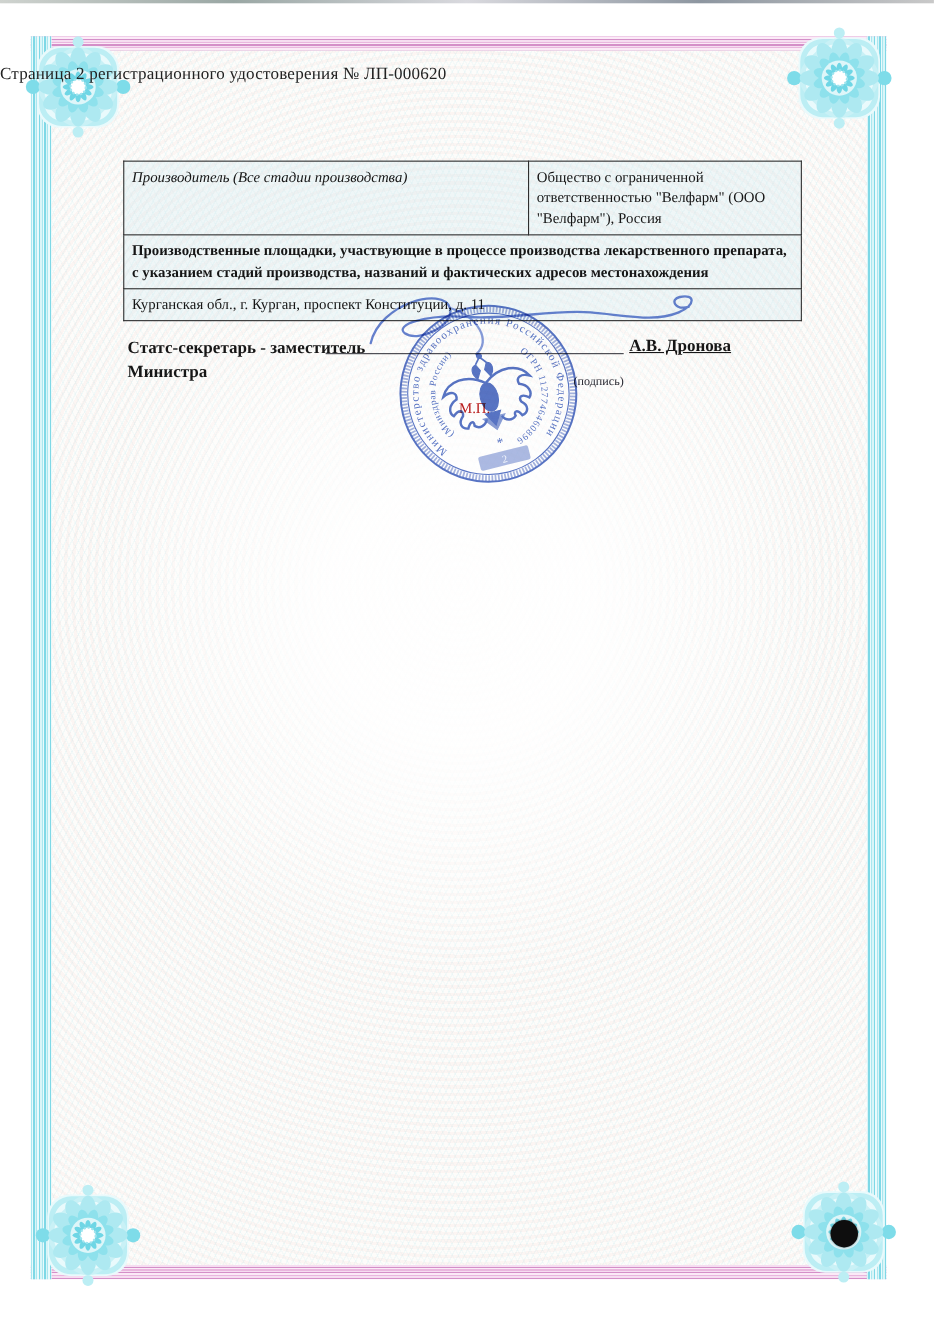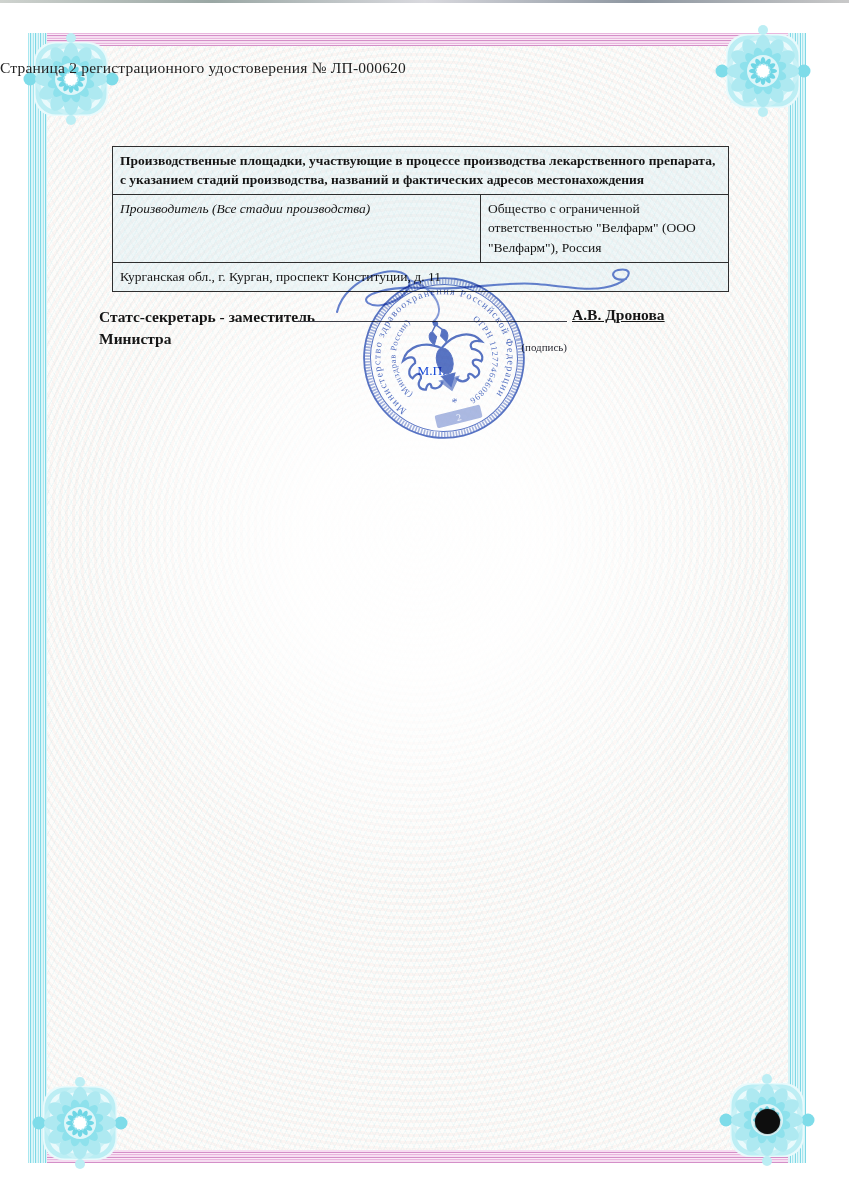--- a/index.html
+++ b/index.html
@@ -35,25 +35,25 @@
   .rosette.bl{left:30px;top:1073px;}
   .rosette.br{left:717px;top:1070px;}
   
   .page-title{position:absolute;left:0;top:59px;width:849px;
     font-size:15.5px;letter-spacing:.2px;color:#222;}
   table.sites{position:absolute;left:112px;top:146px;width:617px;border-collapse:collapse;
     font-size:13.5px;line-height:1.42;background:rgba(213,236,241,0.35);}
   table.sites td{border:1.6px solid #2e2e2e;padding:4px 7px 5px 7px;vertical-align:top;color:#151515;}
   td.th{font-weight:bold;}
   td.lbl{font-style:italic;width:353px;}
-  .sig-post{position:absolute;left:99px;top:306px;width:260px;font-weight:bold;font-size:15.5px;line-height:1.42;color:#161616;}
+  .sig-post{position:absolute;left:116px;top:306px;width:260px;font-weight:bold;font-size:15.5px;line-height:1.42;color:#161616;}
   .sig-name{position:absolute;left:572px;top:306px;font-weight:bold;font-size:15.5px;color:#161616;text-decoration:underline;}
   .sig-line{position:absolute;left:296px;top:305px;width:271px;height:16px;border-bottom:1.6px solid #3c3c44;}
   .sig-caption{position:absolute;left:296px;top:341px;width:271px;text-align:right;font-size:11px;color:#2a2a33;}
-  .seal-caption{position:absolute;left:296px;top:363px;width:271px;text-align:center;font-size:13.5px;color:#1d4ed8;}
+  .seal-caption{position:absolute;left:296px;top:363px;width:271px;text-align:center;font-size:13.5px;color:#b91c1c;}
   
   .stamp{position:absolute;left:358px;top:272px;width:172px;height:172px;
     transform:rotate(-14deg);mix-blend-mode:multiply;opacity:.88;}
   .squiggle{position:absolute;left:295px;top:258px;width:360px;height:70px;mix-blend-mode:multiply;}
   .punch-hole{position:absolute;left:755px;top:1109px;width:25px;height:25px;border-radius:50%;
     background:#0e0e0e;box-shadow:0 0 2px rgba(0,0,0,.5);}
 </style>
 </head>
 <body>
 
@@ -142,25 +142,25 @@
   </svg>
 <svg class="rosette br" viewBox="0 0 100 100">
     <use href="#rosette-def"></use>
   </svg>
 
 <div class="page-title">Страница 2 регистрационного удостоверения № ЛП-000620</div>
 
 <table class="sites">
   <tbody>
       <tr>
-    <td colspan="2" class="th">Производственные площадки, участвующие в процессе производства лекарственного препарата, с указанием стадий производства, названий и фактических адресов местонахождения</td>
+    <td class="lbl">Производитель (Все стадии производства)</td>
+    <td>Общество с ограниченной ответственностью "Велфарм" (ООО "Велфарм"), Россия</td>
   </tr>
   <tr>
-    <td class="lbl">Производитель (Все стадии производства)</td>
-    <td>Общество с ограниченной ответственностью "Велфарм" (ООО "Велфарм"), Россия</td>
+    <td colspan="2" class="th">Производственные площадки, участвующие в процессе производства лекарственного препарата, с указанием стадий производства, названий и фактических адресов местонахождения</td>
   </tr>
   <tr>
     <td colspan="2">Курганская обл., г. Курган, проспект Конституции, д. 11</td>
   </tr>
 </tbody>
   </table>
 
 <div class="sig-post">
   <div>Статс-секретарь - заместитель</div>
   <div>Министра</div>

